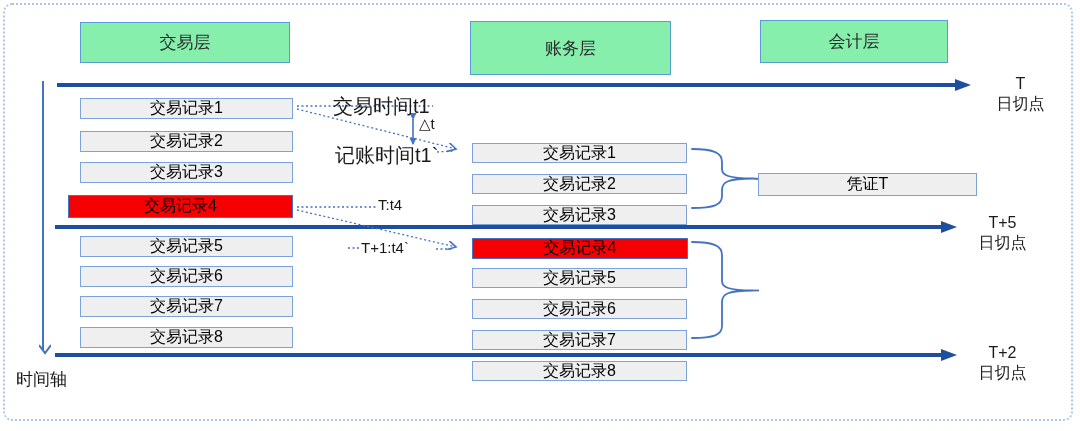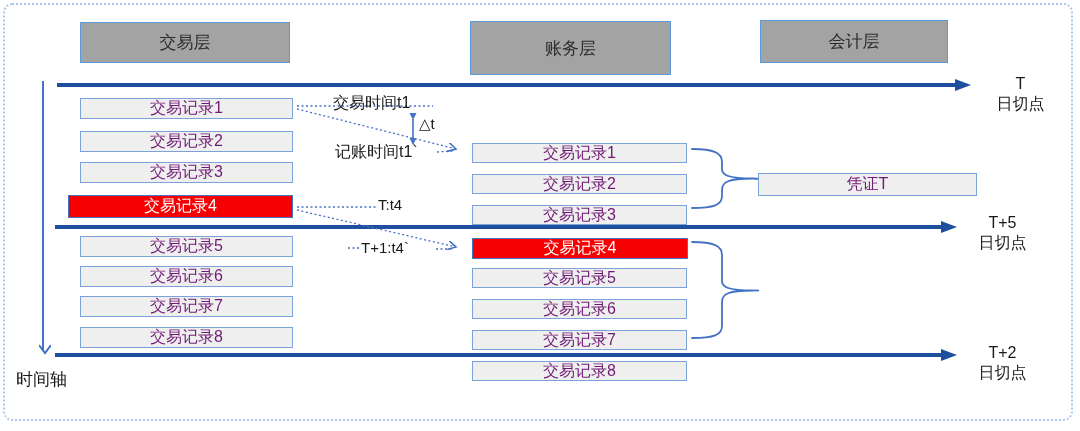--- a/index.html
+++ b/index.html
@@ -2,27 +2,27 @@
 <html><head>
 <meta charset="utf-8">
 <style>
   html,body{margin:0;padding:0;background:#fff;}
   body{font-family:"Liberation Sans","DejaVu Sans",sans-serif;color:#1a1a1a;}
   .stage{position:relative;width:1080px;height:431px;background:#fff;overflow:hidden;}
   .frame{position:absolute;left:3px;top:3px;width:1066px;height:414px;
          border:2px dotted #a9c7ea;border-radius:9px;pointer-events:none;}
   .overlay{position:absolute;left:0;top:0;width:1080px;height:431px;z-index:1;}
   .hdr{position:absolute;z-index:2;display:flex;align-items:center;justify-content:center;
-       background:#a3a3a3;border:1.6px solid #5b9bd5;font-size:17px;color:#2b2b2b;box-sizing:border-box;}
+       background:#86efac;border:1.6px solid #5b9bd5;font-size:17px;color:#2b2b2b;box-sizing:border-box;}
   .box{position:absolute;z-index:2;display:flex;align-items:center;justify-content:center;
-       background:#efefef;border:1.5px solid #7ba3da;font-size:16px;color:#701a75;box-sizing:border-box;}
-  .box.red{background:#f70004;border-color:#4472c4;color:#ffffff;}
+       background:#efefef;border:1.5px solid #7ba3da;font-size:16px;color:#000000;box-sizing:border-box;}
+  .box.red{background:#f70004;border-color:#4472c4;color:#000000;}
   .lbl{position:absolute;z-index:3;white-space:nowrap;}
   .cutover{position:absolute;z-index:3;text-align:center;font-size:16px;line-height:20px;color:#1a1a1a;}
-  .ann{font-size:16px;text-align:center;}
+  .ann{font-size:20px;text-align:center;}
   .ann-sm{font-size:15px;}
 </style>
 </head>
 <body>
 
 <div class="stage">
 
   <svg class="overlay" viewBox="0 0 1080 431">
     <defs>
       <marker id="axisArrow" markerUnits="userSpaceOnUse" markerWidth="18" markerHeight="14" refX="1" refY="6" orient="auto">

